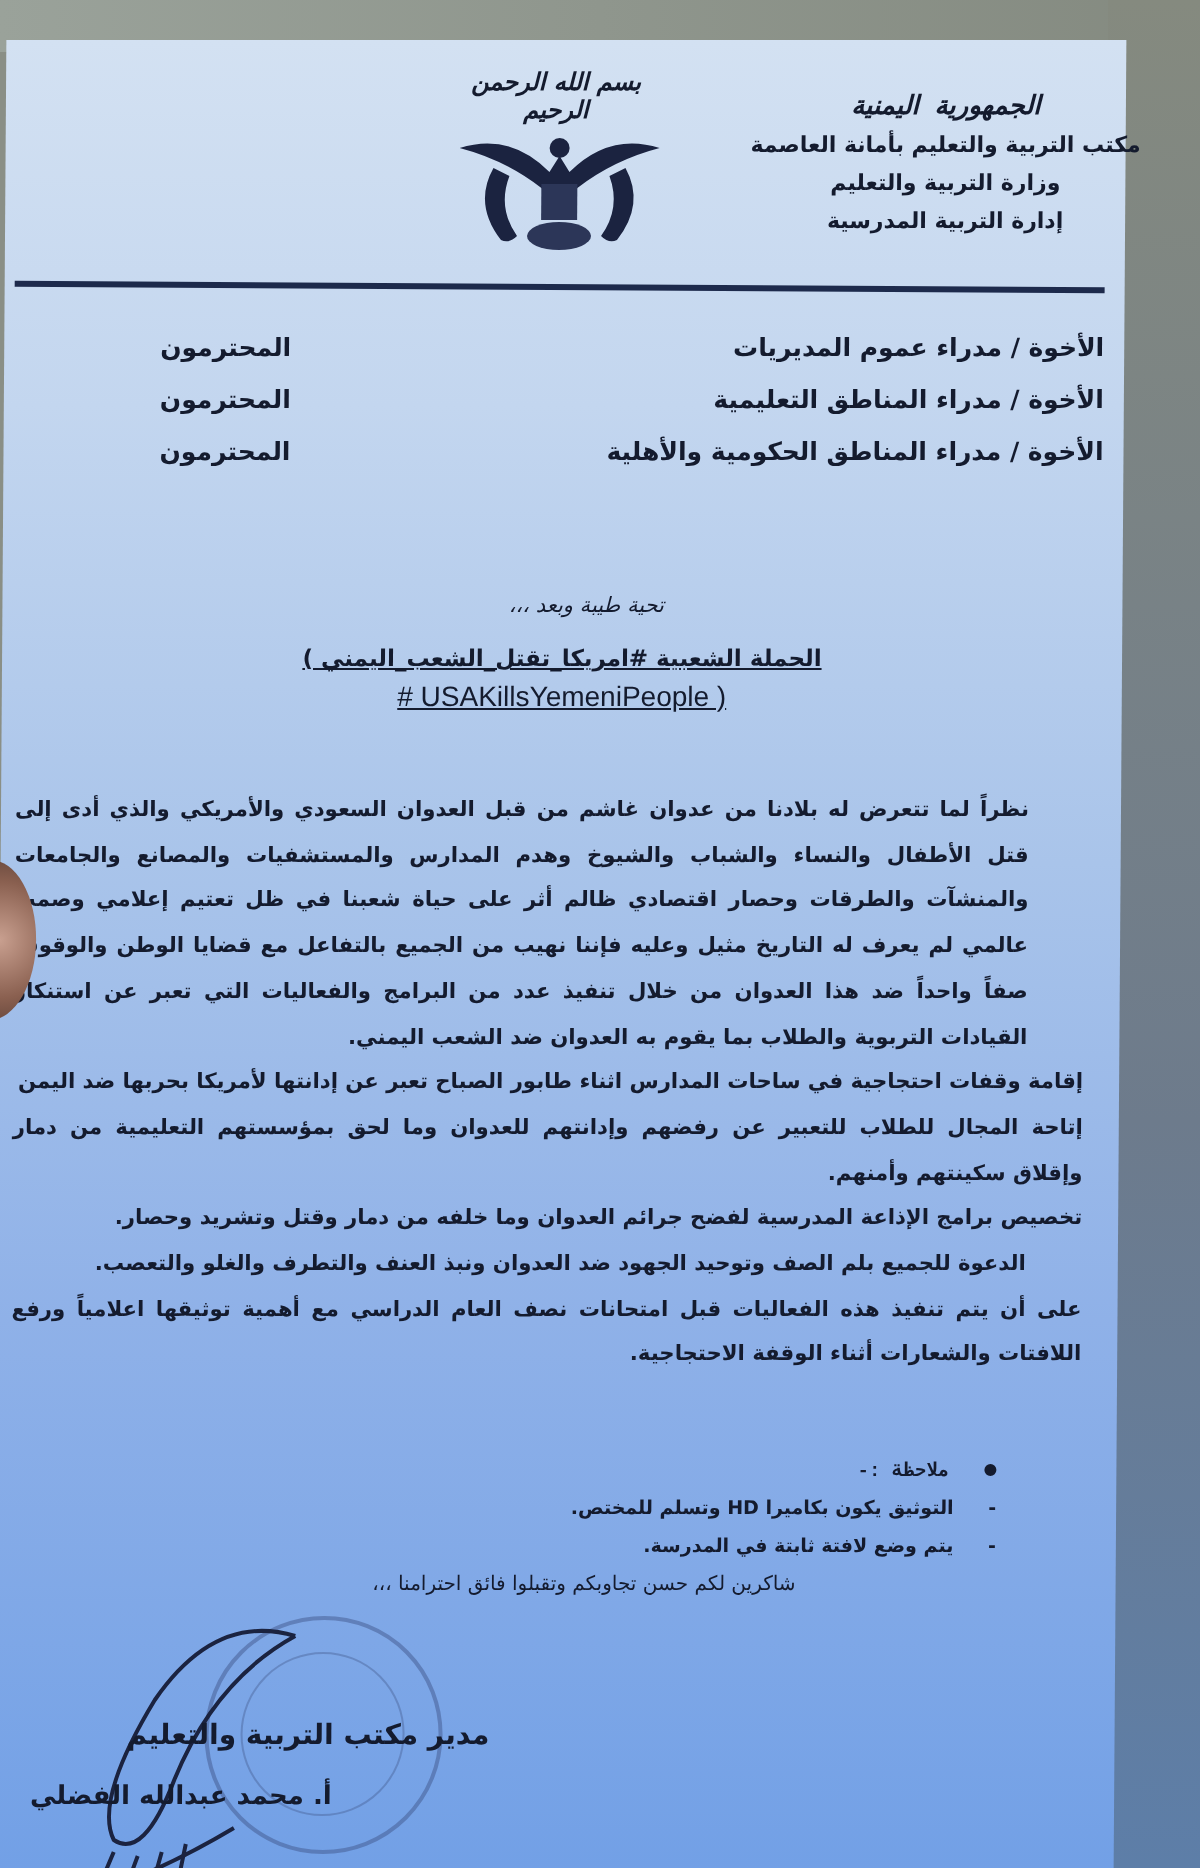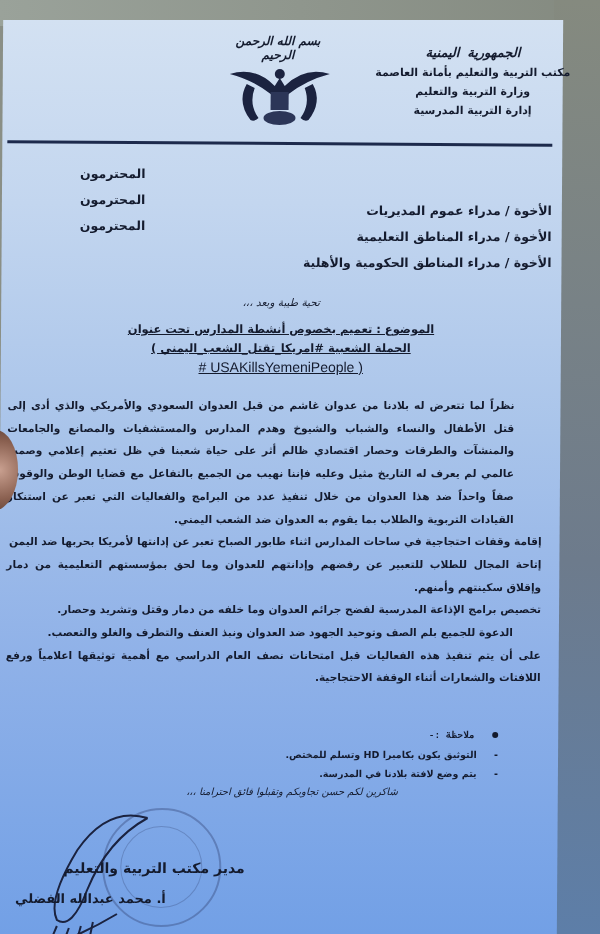--- a/index.html
+++ b/index.html
@@ -37,42 +37,42 @@
     position:absolute; left:215px; top:14px; width:120px; text-align:center;
     font-family:"DejaVu Serif", serif; font-style:italic; font-size:12px; font-weight:bold;
   }
   .emblem { position:absolute; left:222px; top:40px; width:110px; height:70px; }
   .rule {
     position:absolute; left:5px; top:122px; width:545px; height:3px;
     background:#1d2a4c; transform:rotate(0.35deg);
   }
   .addressees { position:absolute; left:40px; top:146px; width:510px; }
   .addr-row { position:relative; height:26px; font-weight:bold; font-size:12.5px; }
-  .addr-row .to { position:absolute; right:0;margin-top:37px; }
+  .addr-row .to { position:absolute; right:0; }
   .addr-row .respect { position:absolute; left:0;margin-left:38px; }
   .greeting {
     position:absolute; left:0; width:560px; top:276px; text-align:center;
-    font-family:"DejaVu Serif", serif; font-style:italic; font-size:10.5px;
+    font-family:"DejaVu Serif", serif; font-style:italic; font-size:10.5px;padding-left:12px;
   }
   .subject { position:absolute; left:0; width:560px; top:300px; text-align:center; font-weight:bold; font-size:11.5px; line-height:19px; }
   .subject .u { text-decoration:underline; }
   .hashtag-en { font-family:"Liberation Sans", sans-serif; font-size:14px; font-weight:normal; }
   .body-text {
     position:absolute; right:18px; top:374px; width:535px;
     font-weight:bold; font-size:10.6px; line-height:22.7px; text-align:justify;
   }
   .body-text p { margin:0; }
   .body-text .indent { padding-right:28px; }
   .notes { position:absolute; right:60px; top:706px; width:340px; font-weight:bold; font-size:9.5px; line-height:19px; }
   .notes .head { padding-right:0;font-family:Liberation Mono, monospace; }
   .notes .bullet { display:inline-block; width:6px; height:6px; background:#141b2e; border-radius:50%; margin-left:12px; vertical-align:middle; }
   .notes .dash { margin-left:14px; }
   .closing {
     position:absolute; right:160px; top:766px;
-    font-family:"DejaVu Serif", serif; font-style:italic; font-size:10px;
+    font-family:"DejaVu Serif", serif; font-size:10px;
   }
   .stamp {
     position:absolute; left:105px; top:788px; width:115px; height:115px; border-radius:50%;
     border:2px solid rgba(60,80,130,0.45);
   }
   .stamp-inner { position:absolute; left:16px; top:16px; width:80px; height:80px; border-radius:50%; border:1px solid rgba(60,80,130,0.35); }
   .sig-title { position:absolute; left:18px; top:840px; font-weight:bold; font-size:14px;margin-left:48px; }
   .sig-name  { position:absolute; left:18px; top:871px; font-weight:bold; font-size:13px; }
   .scribble { position:absolute; left:20px; top:790px; width:140px; height:144px; }
 </style>
@@ -115,21 +115,20 @@
     </div>
     <div class="addr-row">
       <span class="to">الأخوة / مدراء المناطق الحكومية والأهلية</span>
       <span class="respect">المحترمون</span>
     </div>
   </div>
 
   <div class="greeting rtl">تحية طيبة وبعد ،،،</div>
 
   <div class="subject rtl">
-    <div class="u">الموضوع : تعميم بخصوص أنشطة المدارس تحت عنوان</div>
     <div class="u">الحملة الشعبية #امريكا_تقتل_الشعب_اليمني )</div>
     <div class="u hashtag-en" style="direction:ltr"># USAKillsYemeniPeople )</div>
   </div>
 
   <div class="body-text rtl">
     <p class="indent">نظراً لما تتعرض له بلادنا من عدوان غاشم من قبل العدوان السعودي والأمريكي والذي أدى إلى قتل الأطفال والنساء والشباب والشيوخ وهدم المدارس والمستشفيات والمصانع والجامعات والمنشآت والطرقات وحصار اقتصادي ظالم أثر على حياة شعبنا في ظل تعتيم إعلامي وصمت عالمي لم يعرف له التاريخ مثيل وعليه فإننا نهيب من الجميع بالتفاعل مع قضايا الوطن والوقوف صفاً واحداً ضد هذا العدوان من خلال تنفيذ عدد من البرامج والفعاليات التي تعبر عن استنكار القيادات التربوية والطلاب بما يقوم به العدوان ضد الشعب اليمني.</p>
     <p>إقامة وقفات احتجاجية في ساحات المدارس اثناء طابور الصباح تعبر عن إدانتها لأمريكا بحربها ضد اليمن</p>
     <p>إتاحة المجال للطلاب للتعبير عن رفضهم وإدانتهم للعدوان وما لحق بمؤسستهم التعليمية من دمار وإقلاق سكينتهم وأمنهم.</p>
     <p>تخصيص برامج الإذاعة المدرسية لفضح جرائم العدوان وما خلفه من دمار وقتل وتشريد وحصار.</p>
     <p class="indent">الدعوة للجميع بلم الصف وتوحيد الجهود ضد العدوان ونبذ العنف والتطرف والغلو والتعصب.</p>
@@ -140,21 +139,21 @@
     <div class="head">
       <span class="bullet"></span>
       <span>ملاحظة :-</span>
     </div>
     <div>
       <span class="dash">-</span>
       <span>التوثيق يكون بكاميرا HD وتسلم للمختص.</span>
     </div>
     <div>
       <span class="dash">-</span>
-      <span>يتم وضع لافتة بلادنا في المدرسة.</span>
+      <span>يتم وضع لافتة ثابتة في المدرسة.</span>
     </div>
   </div>
 
   <div class="closing rtl">شاكرين لكم حسن تجاوبكم وتقبلوا فائق احترامنا ،،،</div>
 
   <div class="stamp">
     <div class="stamp-inner"></div>
   </div>
 
   <svg class="scribble" viewBox="0 0 140 144">

